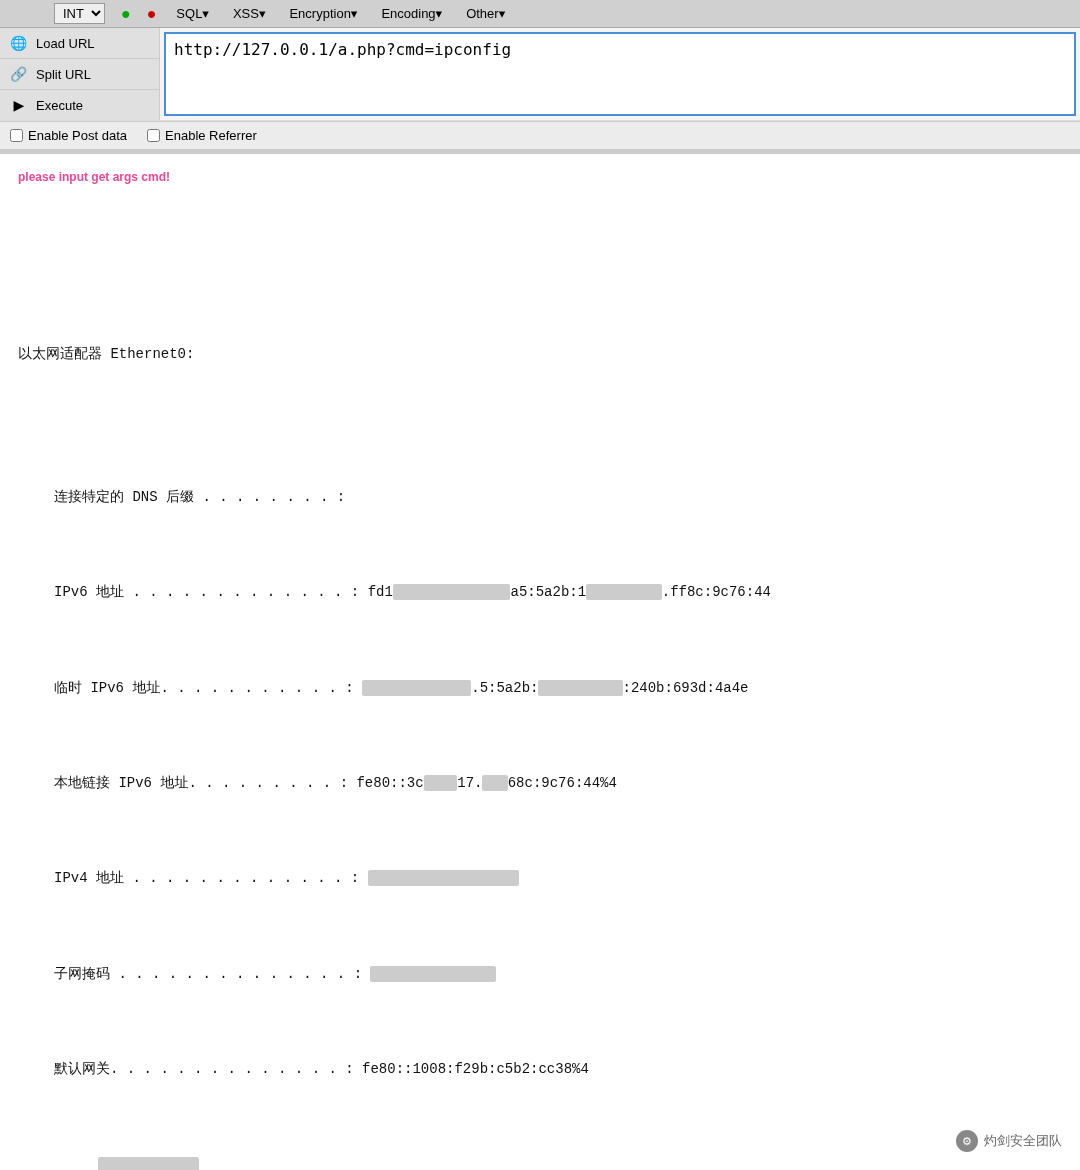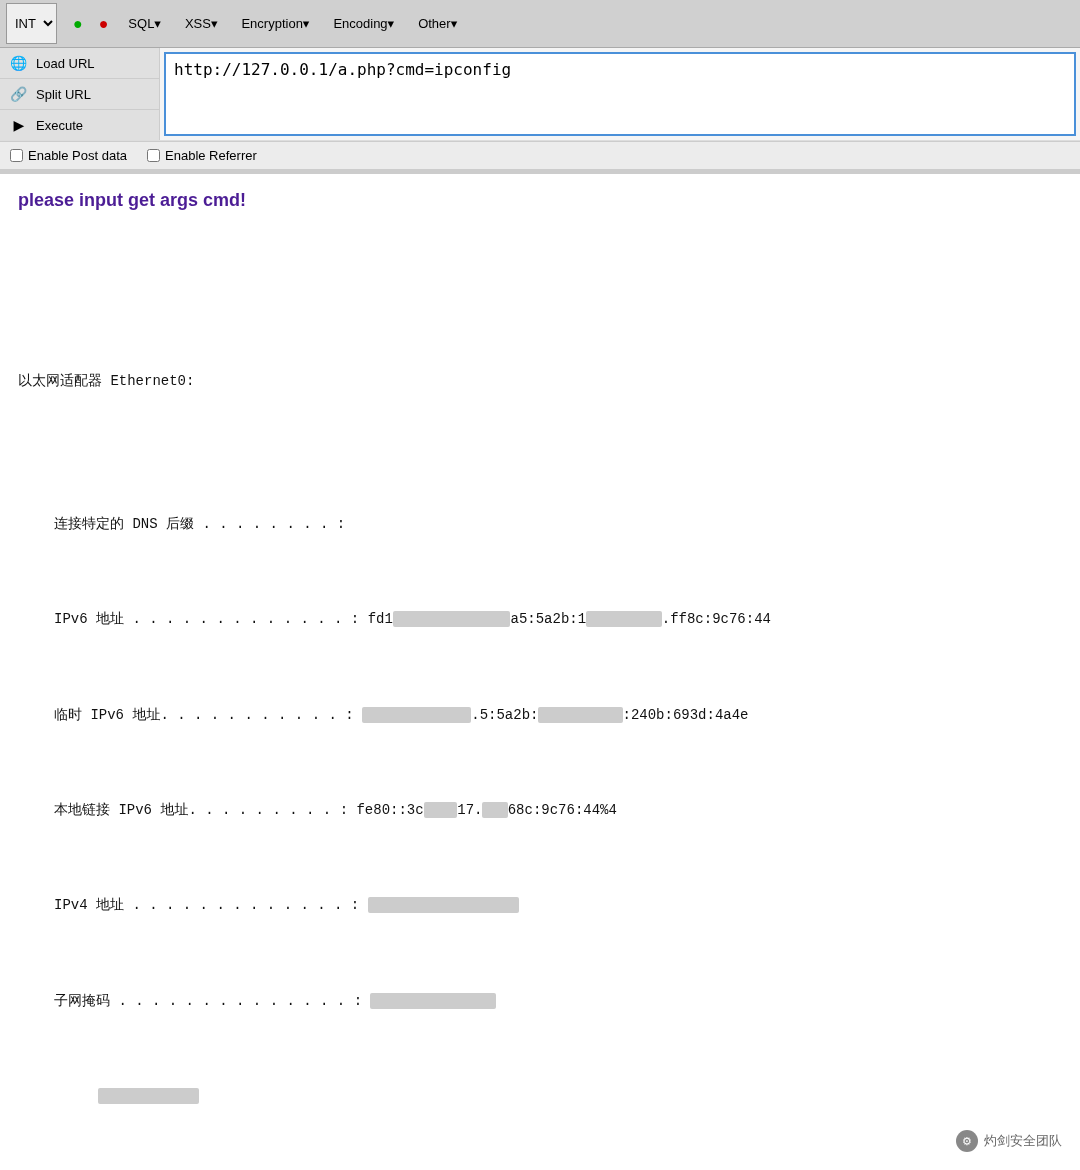--- a/index.html
+++ b/index.html
@@ -77,24 +77,24 @@
     }
     .checkbox-label input { cursor: pointer; }
 
     .content-area {
       background: #fff;
       padding: 16px 18px;
       min-height: 900px;
       border-top: 3px solid #ccc;
     }
     .result-header {
-      font-size: 18px;
+      font-size: 12px;
       font-weight: bold;
       margin-bottom: 16px;
-      color: #4c1d95;
+      color: #ec4899;
     }
     .output-block {
       font-family: 'Consolas', 'Courier New', monospace;
       font-size: 14px;
       line-height: 1.7;
       color: #111;
       white-space: pre-wrap;
     }
     .indented {
       padding-left: 36px;
@@ -141,21 +141,21 @@
       cursor: pointer;
       padding: 2px 4px;
     }
     .dot-green { color: #00aa00; font-size: 16px; }
     .dot-red { color: #cc0000; font-size: 16px; }
   </style>
 </head>
 <body>
 
 <div class="top-bar">
-  <select style="font-size:13px;padding:11px 4px;border:1px solid #999;">
+  <select style="font-size:13px;padding:1px 4px;border:1px solid #999;margin-left:48px;">
     <option>INT</option>
   </select>
   <span class="dot-green">●</span>
   <span class="dot-red">●</span>
   <span class="top-bar-item">SQL▾</span>
   <span class="top-bar-item">XSS▾</span>
   <span class="top-bar-item">Encryption▾</span>
   <span class="top-bar-item">Encoding▾</span>
   <span class="top-bar-item">Other▾</span>
 </div>
@@ -199,20 +199,21 @@
     <br>
     <br>
     <div>以太网适配器 Ethernet0:</div>
     <br>
     <div class="indented">连接特定的 DNS 后缀 . . . . . . . . :</div>
     <div class="indented">IPv6 地址 . . . . . . . . . . . . . : fd1<span class="blurred">&nbsp;&nbsp;&nbsp;&nbsp;&nbsp;&nbsp;&nbsp;&nbsp;&nbsp;&nbsp;&nbsp;&nbsp;&nbsp;&nbsp;</span>a5:5a2b:1<span class="blurred">&nbsp;&nbsp;&nbsp;&nbsp;&nbsp;&nbsp;&nbsp;&nbsp;&nbsp;</span>.ff8c:9c76:44</div>
     <div class="indented">临时 IPv6 地址. . . . . . . . . . . : <span class="blurred">&nbsp;&nbsp;&nbsp;&nbsp;&nbsp;&nbsp;&nbsp;&nbsp;&nbsp;&nbsp;&nbsp;&nbsp;&nbsp;</span>.5:5a2b:<span class="blurred">&nbsp;&nbsp;&nbsp;&nbsp;&nbsp;&nbsp;&nbsp;&nbsp;&nbsp;&nbsp;</span>:240b:693d:4a4e</div>
     <div class="indented">本地链接 IPv6 地址. . . . . . . . . : fe80::3c<span class="blurred">&nbsp;&nbsp;&nbsp;&nbsp;</span>17.<span class="blurred">&nbsp;&nbsp;&nbsp;</span>68c:9c76:44%4</div>
     <div class="indented">IPv4 地址 . . . . . . . . . . . . . : <span class="blurred">&nbsp;&nbsp;&nbsp;&nbsp;&nbsp;&nbsp;&nbsp;&nbsp;&nbsp;&nbsp;&nbsp;&nbsp;&nbsp;&nbsp;&nbsp;&nbsp;&nbsp;&nbsp;</span></div>
     <div class="indented">子网掩码 . . . . . . . . . . . . . . : <span class="blurred">&nbsp;&nbsp;&nbsp;&nbsp;&nbsp;&nbsp;&nbsp;&nbsp;&nbsp;&nbsp;&nbsp;&nbsp;&nbsp;&nbsp;&nbsp;</span></div>
+    <div class="indented">默认网关. . . . . . . . . . . . . . : fe80::1008:f29b:c5b2:cc38%4</div>
     <div class="indented" style="padding-left:80px;"><span class="blurred">&nbsp;&nbsp;&nbsp;&nbsp;&nbsp;&nbsp;&nbsp;&nbsp;&nbsp;&nbsp;&nbsp;&nbsp;</span></div>
     <br>
     <div>以太网适配器 蓝牙网络连接:</div>
     <br>
     
     
     <br>
     
     <br>
     

